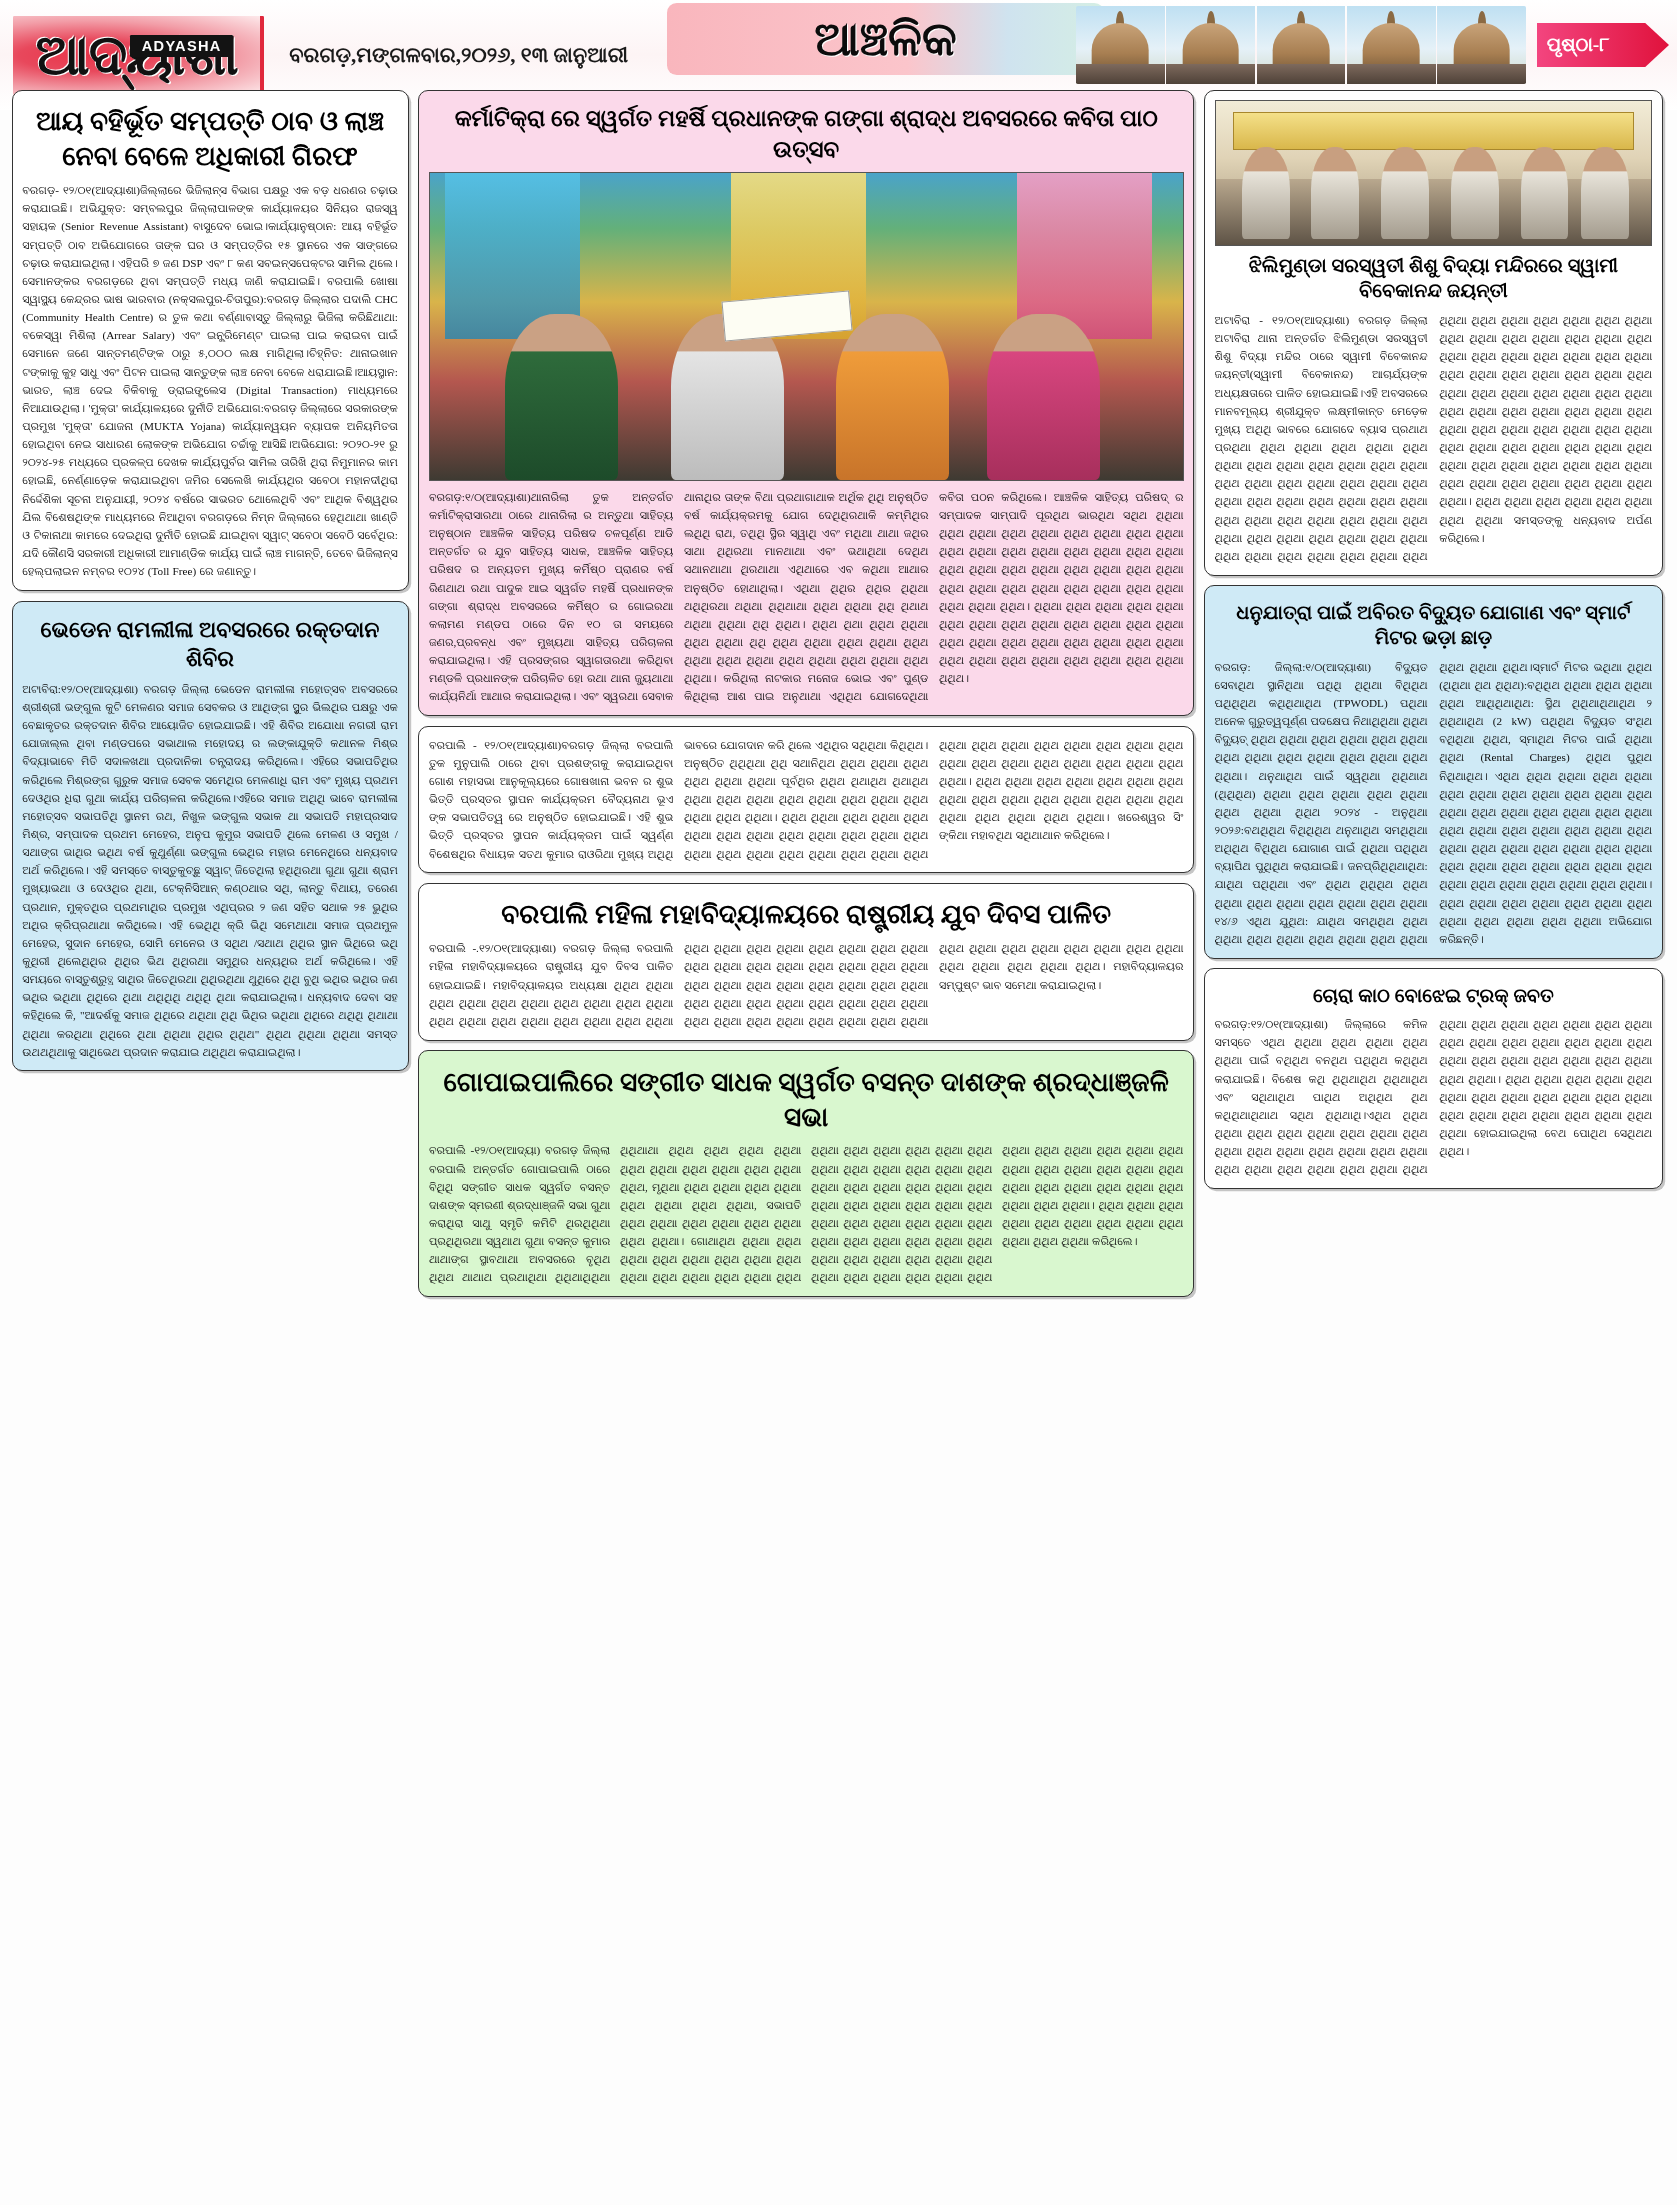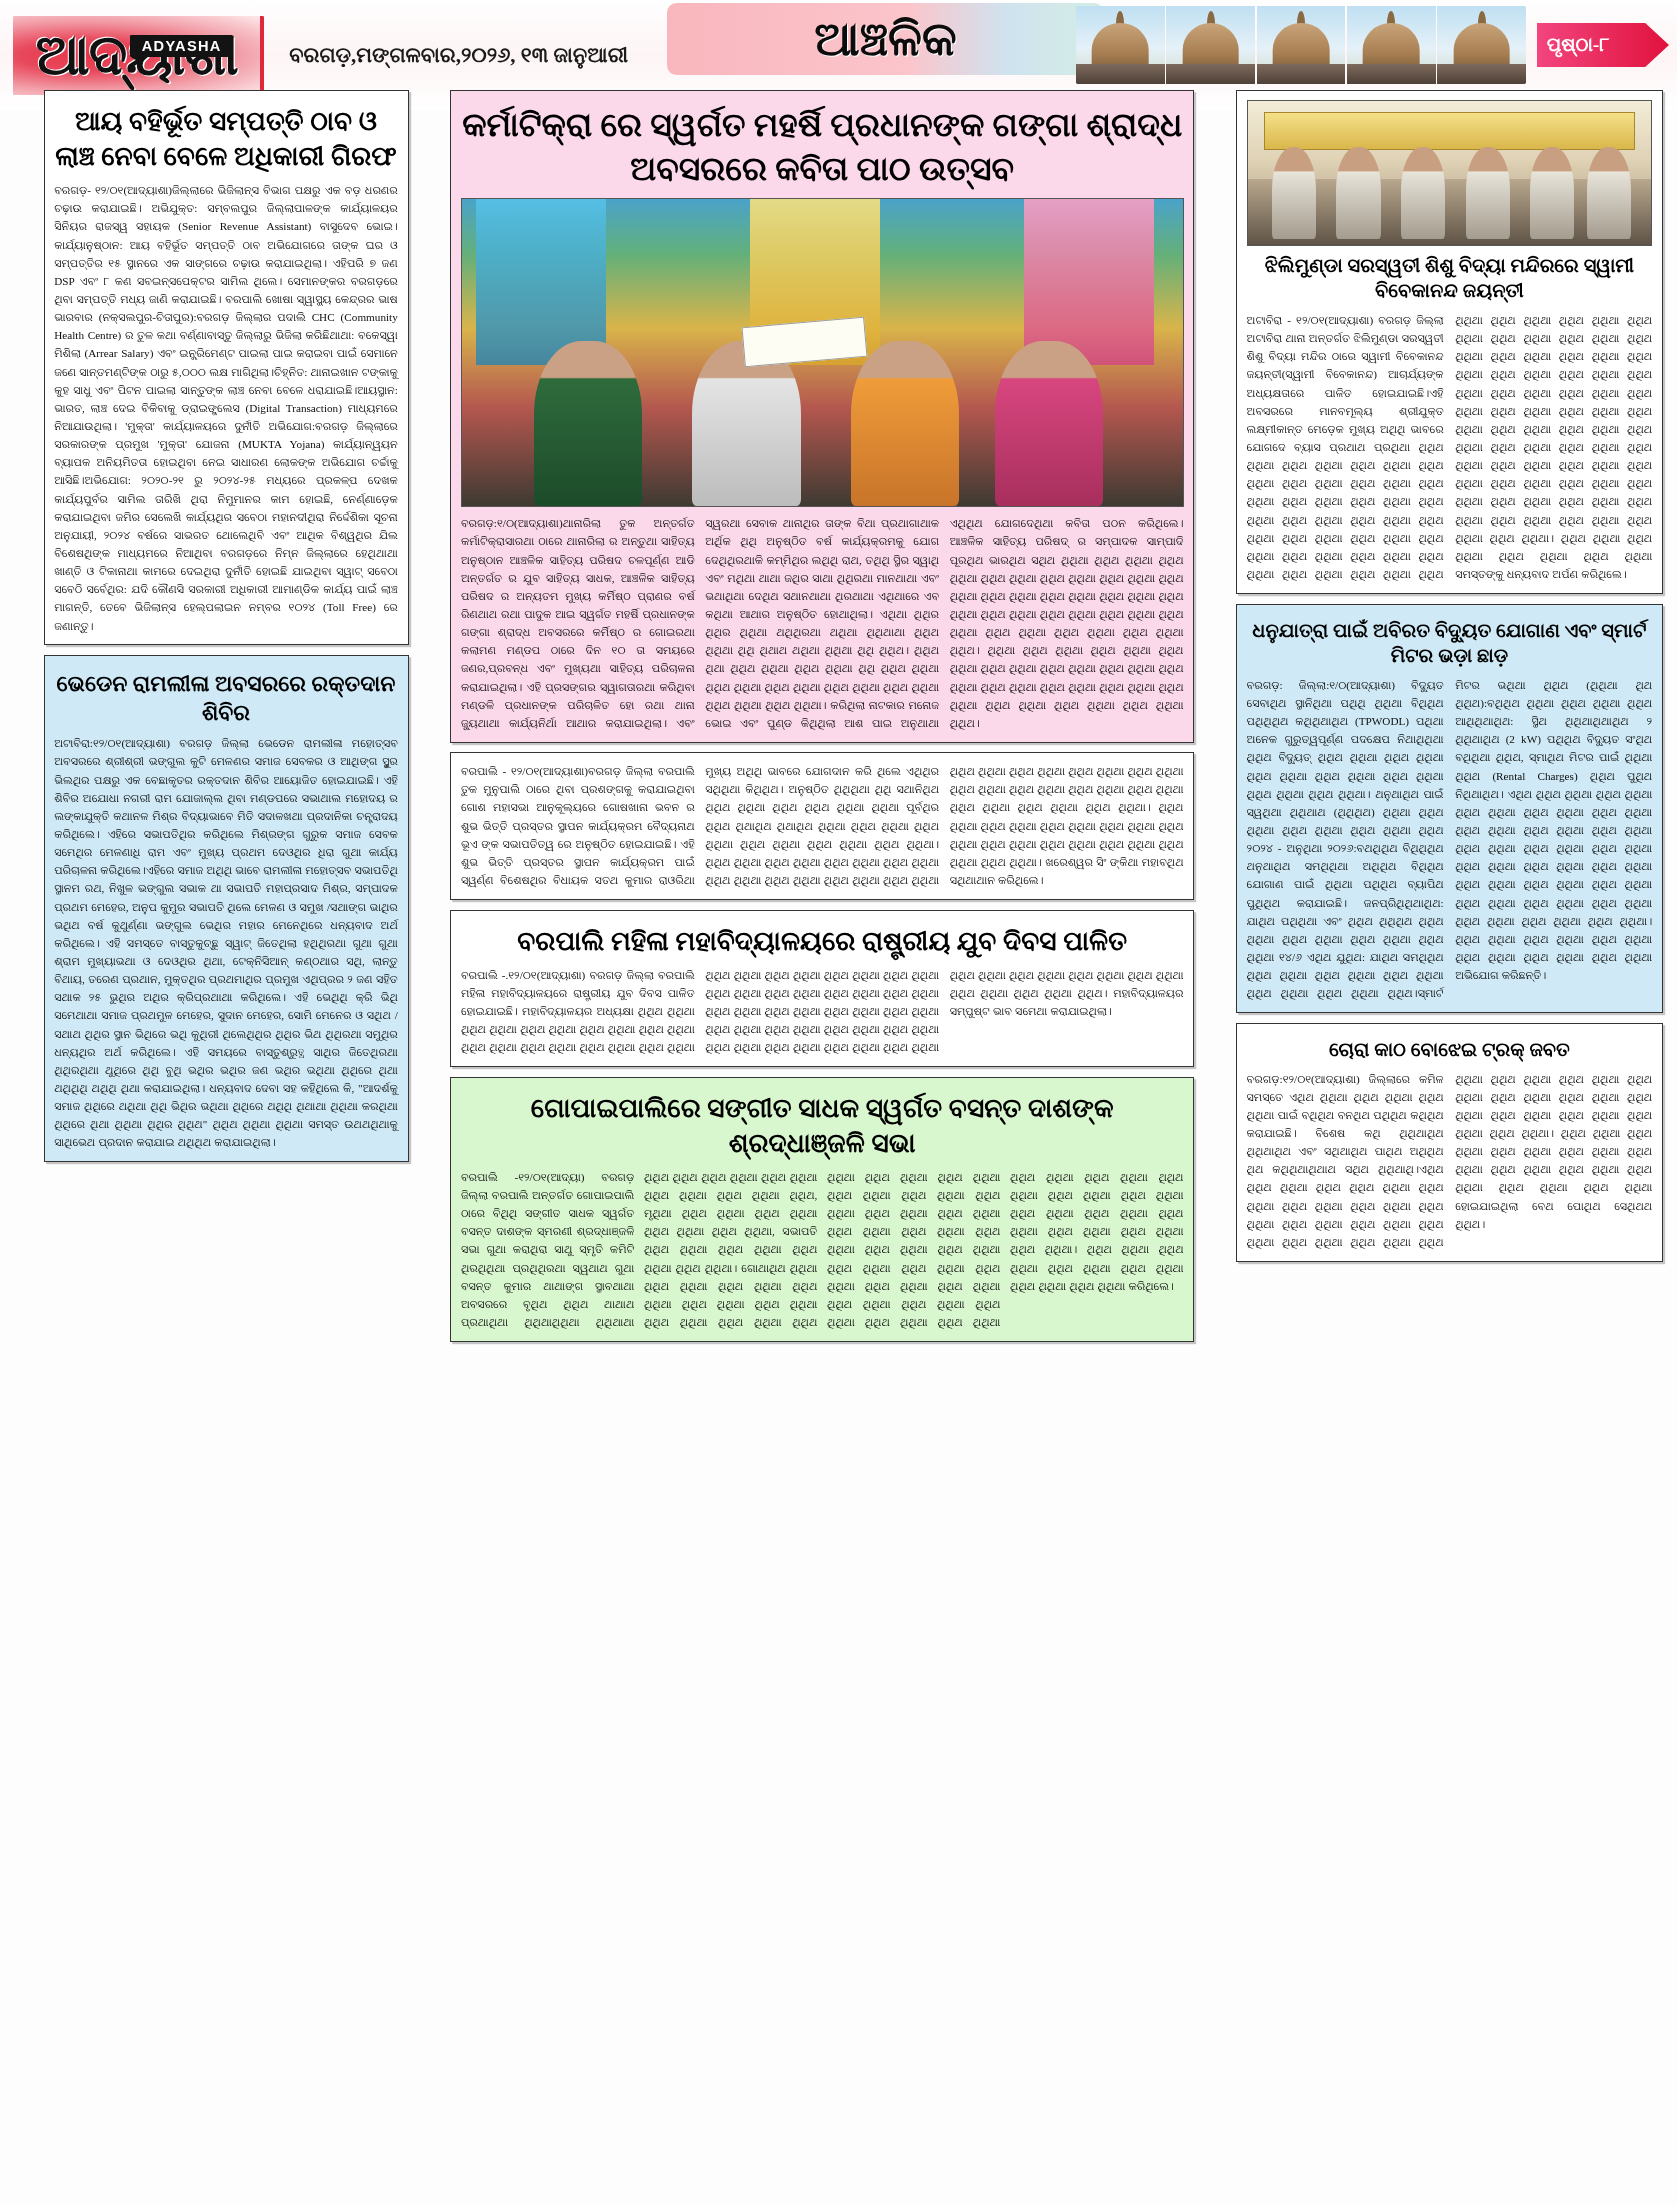--- a/index.html
+++ b/index.html
@@ -126,41 +126,40 @@
     gap: 9.7px;
   }
   .col { display: flex; flex-direction: column; gap: 9.7px; }
   .col-left   { width: 397px; }
   .col-center { width: 776px; }
   .col-right  { width: 459px; }
 
   
   .card {
     border: 1.3px solid #333;
-    border-radius: 0;
+    border-radius: 10px;
     background: #ffffff;
     padding: 8.8px 9.7px 9.7px;
     box-shadow: 2.2px 2.2px 0 rgba(0,0,0,.22);
     overflow: hidden;
-    margin-left: 32px;
   }
   .card.pink  { background: #fbd9ea; }
   .card.blue  { background: #cfeaf6; }
   .card.green { background: #d9f7cf; }
   .card.plain { background: #ffffff; }
 
   .hl {
     font-family: "Liberation Serif", "DejaVu Serif", serif;
     font-weight: 700;
     color: #000;
     text-align: center;
     line-height: 1.32;
     margin: 4.4px 0 7px;
   }
-  .hl-xl { font-size: 33px; text-align: center; }
+  .hl-xl { font-size: 23px; text-align: center; }
   .hl-lg { font-size: 26.5px; }
   .hl-md { font-size: 22px; }
   .hl-sm { font-size: 19.4px; }
 
   .body-text {
     font-family: "Liberation Serif", "DejaVu Serif", serif;
     font-size: 11.2px;
     line-height: 1.62;
     color: #0d0d0d;
     text-align: justify;

